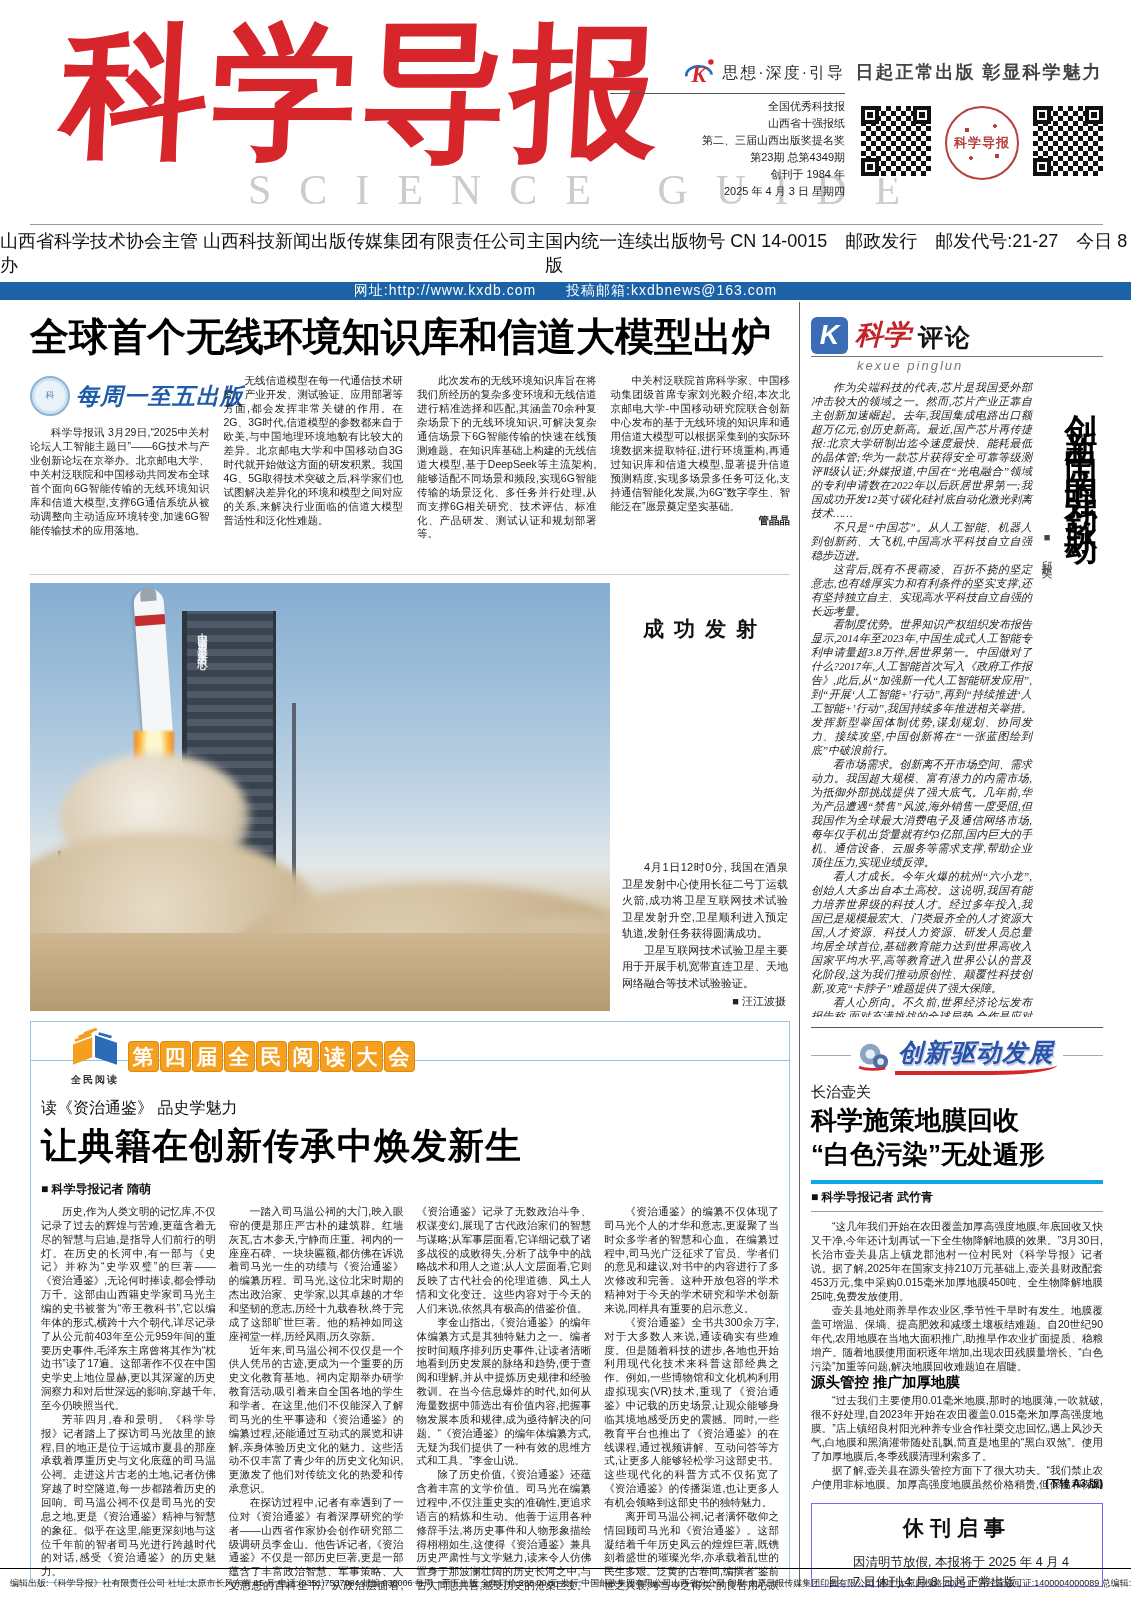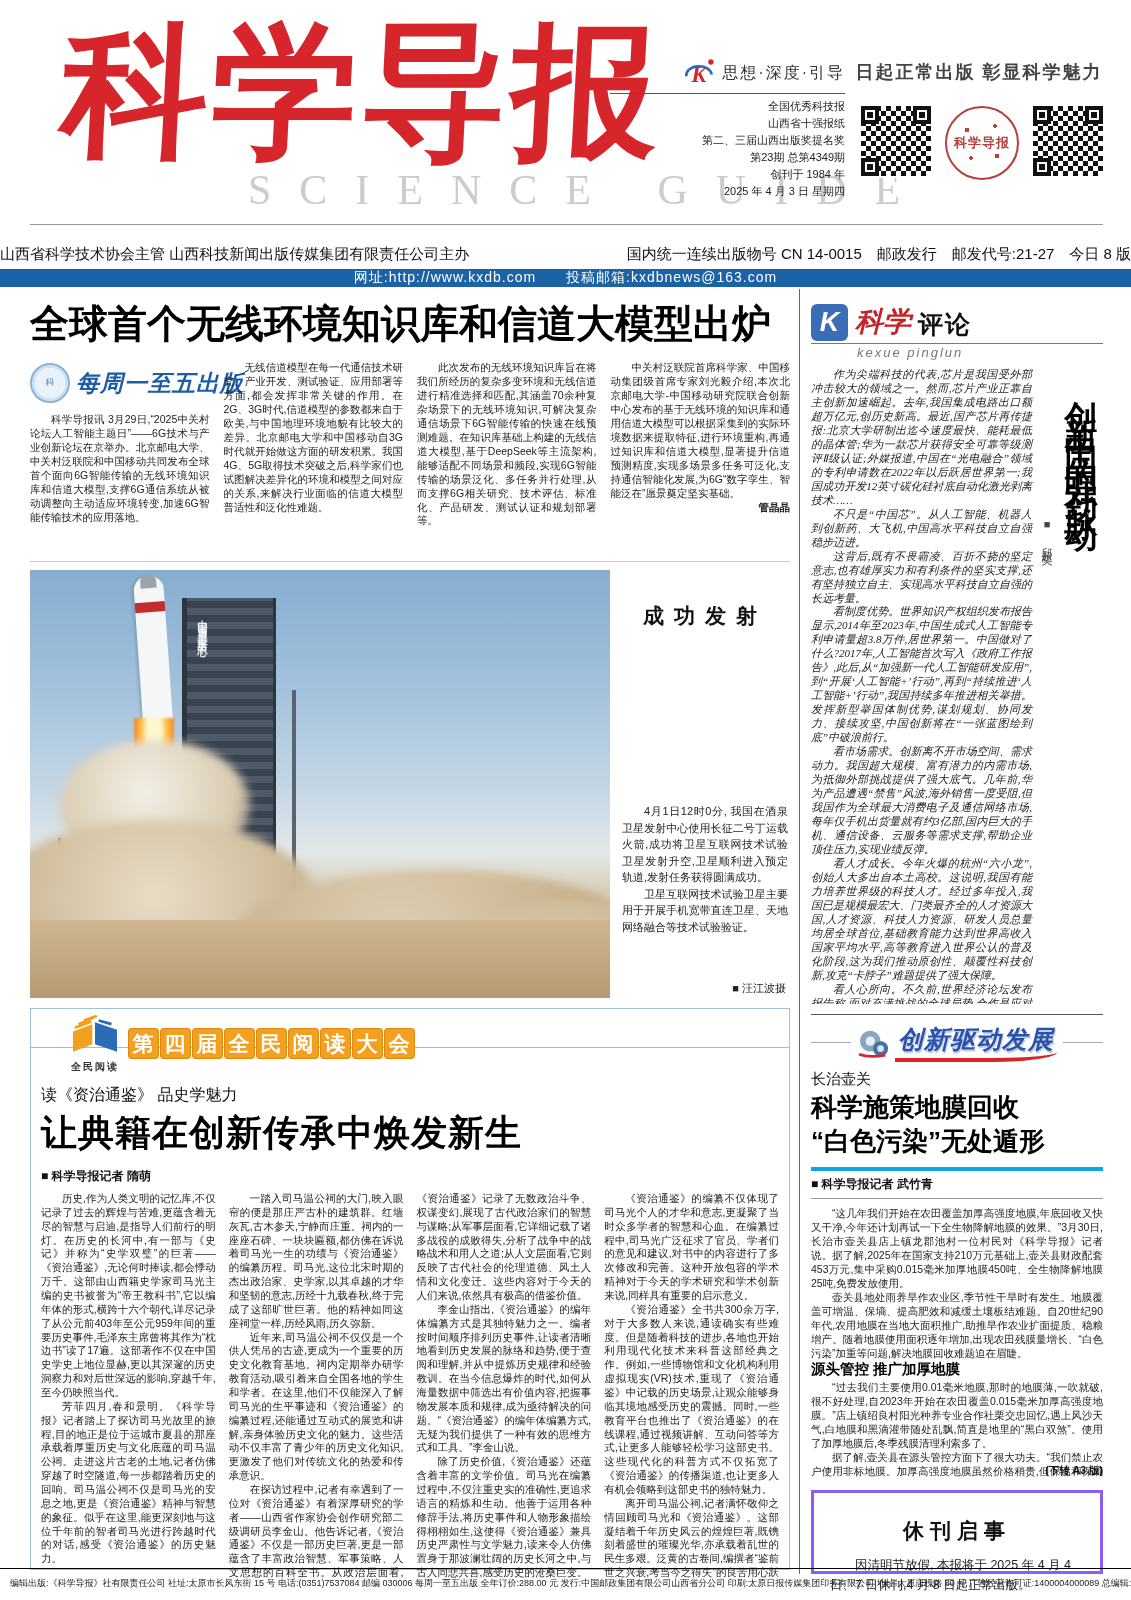--- a/index.html
+++ b/index.html
@@ -26,21 +26,21 @@
   .fm::after{ content:""; position:absolute; inset:2px; background:#111; }
   .fm.tl{left:0;top:0}.fm.tr{right:0;top:0}.fm.bl{left:0;bottom:0}
   .stamp { width:70px; height:70px; border-radius:50%; border:2px solid #b5413c; position:relative;
            background:radial-gradient(circle 6px at 20px 22px,#b5413c 40%,transparent 41%),
                       radial-gradient(circle 5px at 48px 18px,#b5413c 40%,transparent 41%),
                       radial-gradient(circle 5px at 24px 50px,#b5413c 40%,transparent 41%),
                       radial-gradient(circle 6px at 50px 48px,#b5413c 40%,transparent 41%); }
   .stamp span { position:absolute; inset:0; display:flex; align-items:center; justify-content:center;
                 color:#b5413c; font-size:13px; font-weight:bold; letter-spacing:1px; }
   .mast-rule { border:none; border-top:1px solid #999; margin:0 28px 0 30px; }
-  .org-row { display:flex; justify-content:space-between; align-items:center; font-size:15px; padding:4px 0 5px;margin-top:16px; }
+  .org-row { display:flex; justify-content:space-between; align-items:center; font-size:18px; padding:4px 0 5px; }
   .urlbar { height:18px; margin:0; background:#1b62a7; color:#fff; font-size:14px; display:flex;
             align-items:center; justify-content:center; letter-spacing:1px; }
 
   
   .main { display:flex; margin-top:2px;justify-content:flex-end; }
   .col-left { width:760px; }
   .col-right { flex:1; border-left:1px solid #666; margin-left:9px; padding-left:11px; min-width:0; }
 
   
   .lead-h1 { font-size:39px; font-weight:900; letter-spacing:0px; margin:8px 0 10px; white-space:nowrap; color:#000; }
@@ -70,21 +70,21 @@
             border-radius:14px 14px 3px 3px; transform:rotate(-4deg); box-shadow:-2px 0 3px rgba(0,0,0,.15); }
   .rocket .band { position:absolute; top:26px; left:0; right:0; height:10px; background:#c42d2d; }
   .rocket .tip { position:absolute; top:-2px; left:7px; width:16px; height:14px; background:#9aa4ad; border-radius:50% 50% 0 0; }
   .flame { position:absolute; left:104px; top:148px; width:40px; height:70px;
            background:radial-gradient(ellipse at 50% 20%,#fff7d0 0 25%,#ffc24a 45%,#f08a2a 70%,rgba(240,138,42,0) 100%);
            filter:blur(1px); }
   .cloud { position:absolute; border-radius:50%; filter:blur(4px); }
   .ground { position:absolute; left:0; bottom:0; width:100%; height:78px;
             background:linear-gradient(180deg,#cdb691,#b69b72); }
 
-  .photo-side { flex:1; display:flex; flex-direction:column; padding:2px 2px 0; min-width:0;gap:43px; }
+  .photo-side { flex:1; display:flex; flex-direction:column; padding:2px 2px 0; min-width:0; }
   .photo-title { text-align:center; font-size:21px; font-weight:900; letter-spacing:10px; margin-top:30px; white-space:nowrap; }
   .photo-cap { margin-top:auto; font-size:11px; line-height:1.5; text-align:justify; color:#222; }
   .photo-credit { text-align:right; font-size:11px; margin:3px 2px 2px 0; color:#222; }
 
   
   .read-box { position:relative; border:1px solid #9ec4dc; margin-top:10px; padding:6px 10px; height:562px; box-sizing:border-box; }
   .read-banner { position:relative; height:66px; }
   .rb-line { position:absolute; left:-10px; right:-10px; top:32px; height:1px; background:#8fc0dc; }
   .rb-inner { position:absolute; left:26px; top:2px; display:flex; align-items:flex-start; gap:4px; }
   .rb-logo-wrap { display:flex; flex-direction:column; align-items:center; margin-top:-2px; }
@@ -120,21 +120,21 @@
   .db-text { font-size:25px; font-weight:900; font-style:italic; color:#2a52a8; letter-spacing:1px;
              text-shadow:1px 2px 0 #c3cfe8; border-bottom:4px solid #d6262c; border-radius:0 0 40%/0 0 10px; padding:0 3px 2px; white-space:nowrap; }
   .mulch-kicker { font-size:15px; margin:4px 0 2px; }
   .mulch-h2 { font-size:26px; font-weight:900; line-height:1.3; white-space:pre-line; margin:2px 0 8px; color:#000; }
   .mulch-byline { font-size:12px; font-weight:bold; border-top:4px solid #0ea5e9; border-bottom:1px solid #999; padding:5px 0; margin-bottom:7px; }
   .mulch-body { font-size:10.5px; line-height:1.34; text-align:justify; height:272px; overflow:hidden; color:#222; }
   .mulch-sub { font-size:14.5px; font-weight:900; margin:5px 0 4px; color:#000; }
   .turn-note { text-align:right; font-size:10.5px; font-weight:bold; margin-top:-14px; }
 
   
-  .notice { border:3px solid #8b5cf6; margin-top:12px; padding:22px 16px 8px; height:84px; box-sizing:border-box; }
+  .notice { border:1px solid #8b5cf6; margin-top:12px; padding:8px 16px 8px; height:84px; box-sizing:border-box; }
   .notice-title { text-align:center; font-size:21px; font-weight:900; letter-spacing:6px; margin:2px 0 10px; }
   .notice-body { font-size:12.5px; line-height:1.65; text-indent:2em; color:#222; }
   .notice-sig { text-align:right; font-size:12.5px; font-weight:bold; margin-top:6px; }
 
   
   .footer { position:absolute; left:0; right:0; bottom:10px; border-top:1px solid #000; padding:8px 10px 0; 
             font-size:9px; color:#222; text-align:center; white-space:nowrap; }
 </style>
 </head>
 <body>

